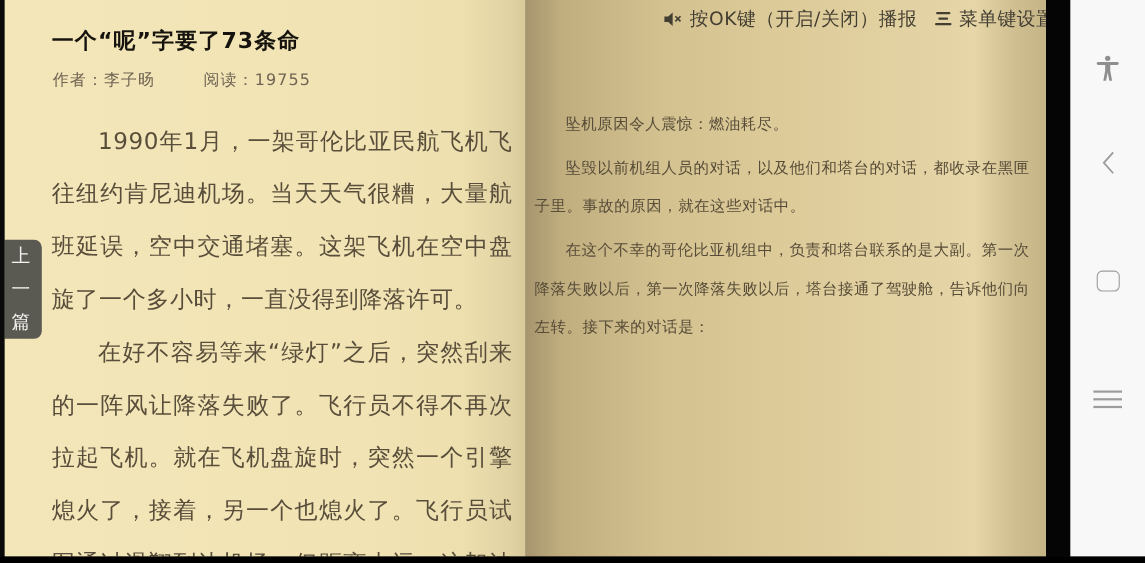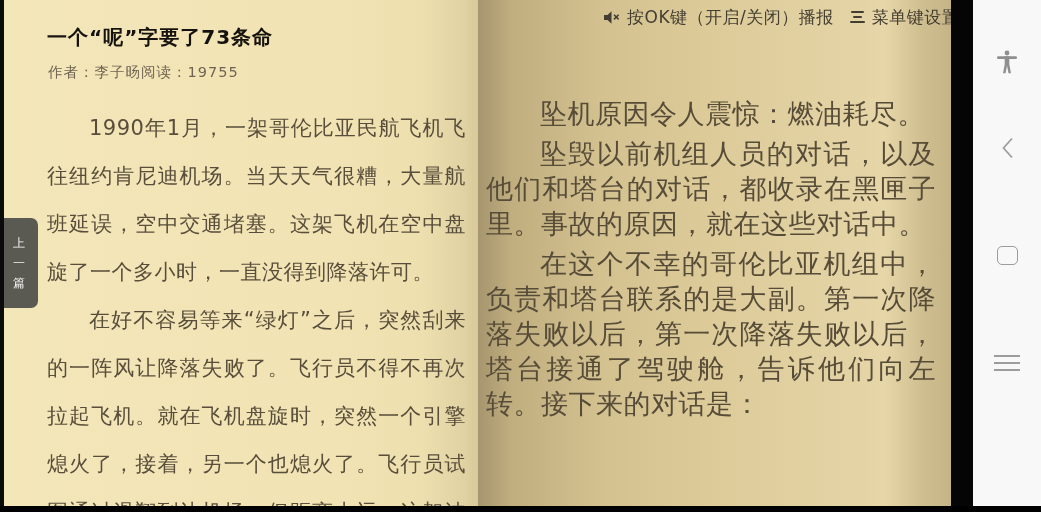--- a/index.html
+++ b/index.html
@@ -22,37 +22,37 @@
   }
   
   .title {
     position: absolute; left: 43px; top: 24px; margin: 0;
     font-size: 20px; font-weight: bold; color: #16130e; letter-spacing: 1px;
     white-space: nowrap;
   }
   .meta {
     position: absolute; left: 44px; top: 63px;
     font-size: 14.5px; color: #6f6453; letter-spacing: 1px;
-    display: flex; white-space: nowrap;
+    display: flex; gap: 44px; white-space: nowrap;
   }
   
   .col {
     position: absolute;
     color: #584e3b;
     text-align: justify;
     letter-spacing: 0.5px;
   }
   .col p { margin: 0; text-indent: 2em; }
   .col-left {
     left: 43px; top: 104px; width: 419px;
     font-size: 21px; line-height: 48px;
   }
   .col-right {
     left: 8px; top: 96px; width: 450px;
-    font-size: 27px; line-height: 35px;
+    font-size: 14px; line-height: 35px;
     color: #574c38;
   }
   .col-right p { margin-bottom: 5px; }
   
   .topbar {
     position: absolute; left: 603px; top: 6px; height: 22px;
     display: flex; align-items: center;
     color: #433e32; font-size: 17px; letter-spacing: 0.5px;
     white-space: nowrap;
   }
@@ -65,21 +65,21 @@
   .menu-glyph i:nth-child(3) { width: 15px; }
   
   .prev-tab {
     position: absolute; left: 0; top: 218px; width: 38px; height: 90px;
     background: #5b5a52; border-radius: 0 7px 7px 0;
     display: flex; align-items: center; justify-content: center;
     cursor: pointer;
   }
   .prev-label {
     display: inline-block; width: 17px;
-    color: #f1f1ef; font-size: 12px; line-height: 20px;
+    color: #f1f1ef; font-size: 17px; line-height: 30px;
     text-align: center; word-break: break-all;
   }
   
   .side-strip { position: absolute; left: 951px; top: 0; width: 22px; height: 512px; background: #050505; }
   .sidebar { position: absolute; left: 973px; top: 0; width: 68px; height: 506px; background: #f8f8f8; }
   .side-btn {
     position: absolute; left: 0; width: 68px; height: 34px;
     display: flex; align-items: center; justify-content: center; cursor: pointer;
   }
   .btn-accessibility { top: 45px; }

